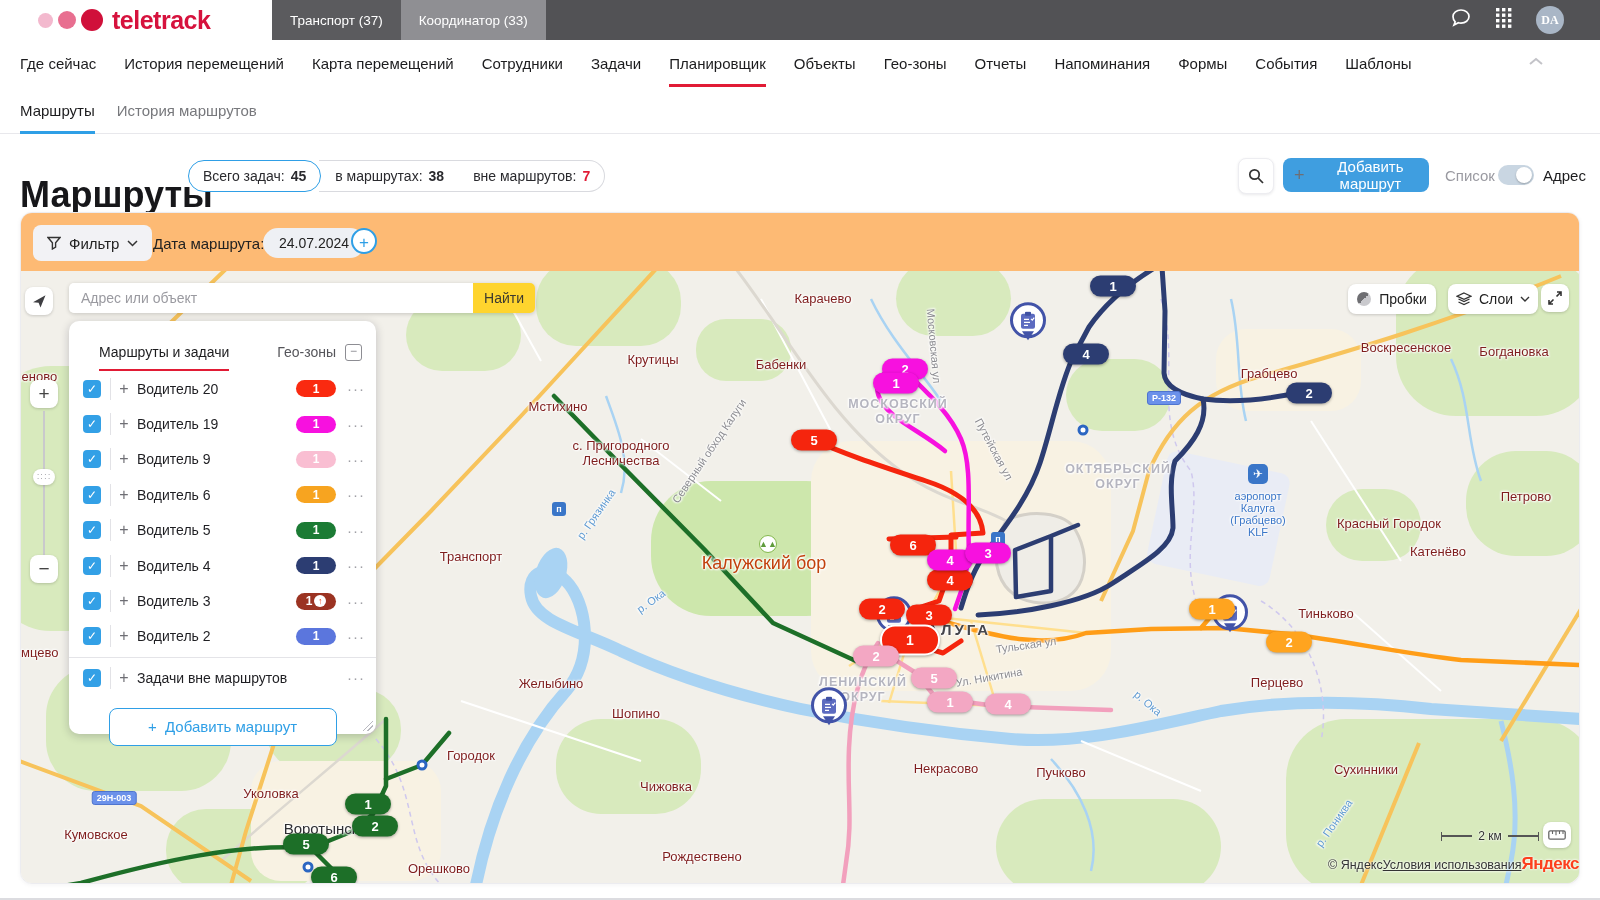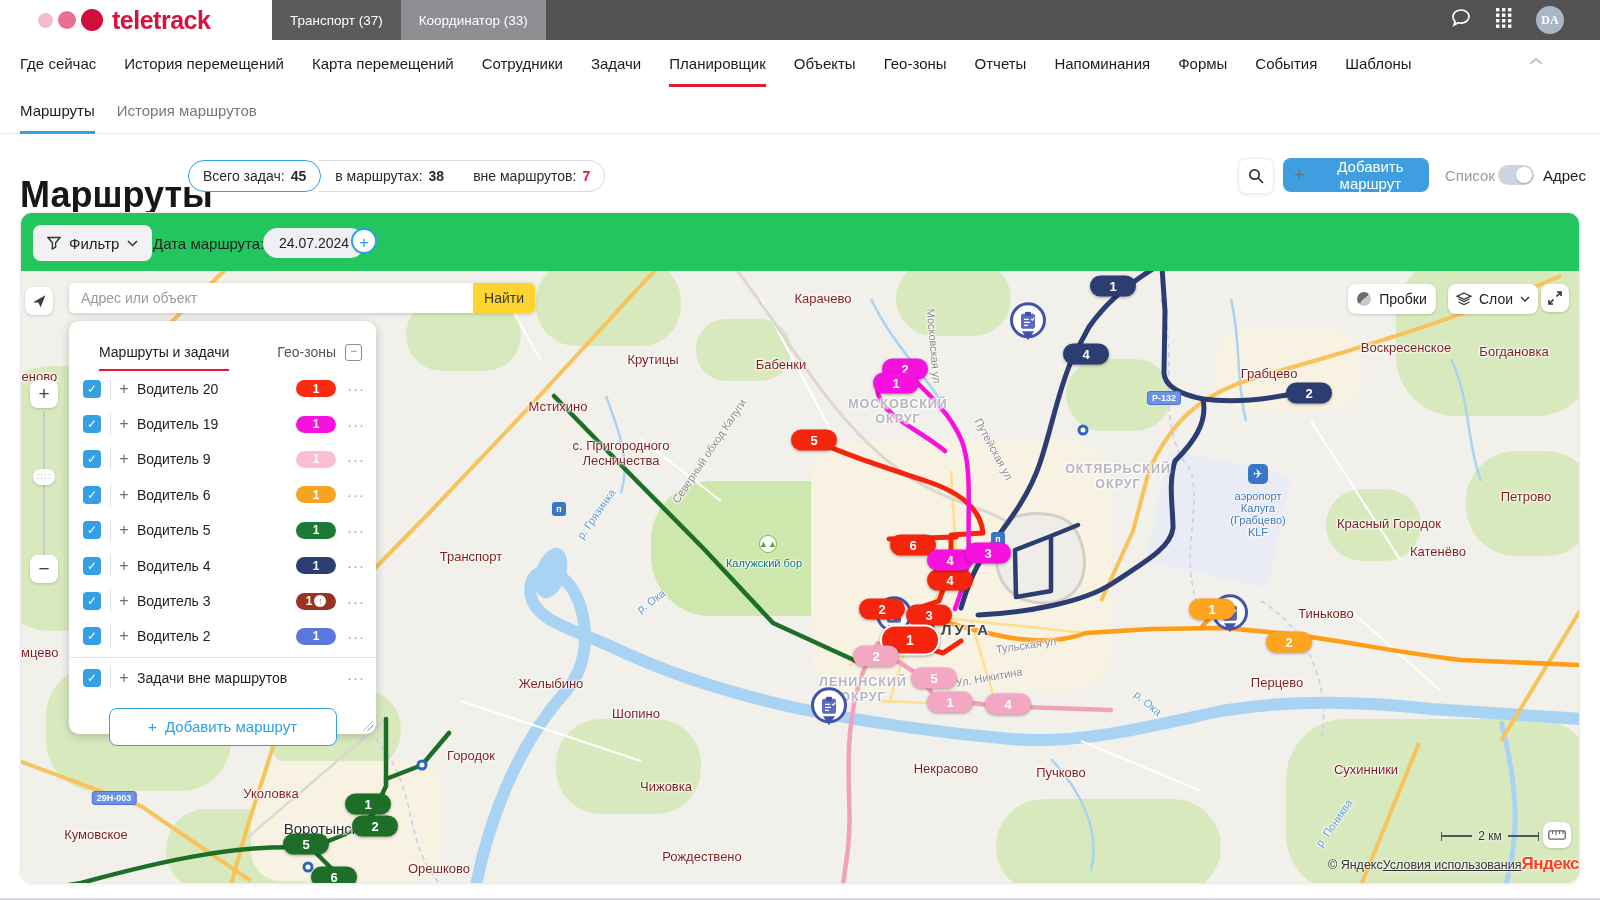--- a/index.html
+++ b/index.html
@@ -52,41 +52,41 @@
            color:#fff;font-size:15px;font-family:inherit;display:flex;align-items:center;justify-content:center;gap:8px;cursor:pointer;}
   .btn-add .plus{font-size:18px;font-weight:400;}
   .viewtoggle-list{position:absolute;left:1445px;top:167px;font-size:15px;color:#9a9aa1;}
   .toggle{position:absolute;left:1498px;top:165px;width:36px;height:20px;border-radius:10px;background:#c9d6e2;cursor:pointer;}
   .toggle .knob{position:absolute;right:2px;top:2px;width:16px;height:16px;border-radius:50%;background:#fff;box-shadow:0 1px 2px rgba(0,0,0,.25);}
   .viewtoggle-map{position:absolute;left:1543px;top:167px;font-size:15px;color:#1c1c1e;}
 
   
   .card{position:absolute;left:20px;top:212px;width:1560px;height:672px;background:#fff;border:1px solid #ececf0;
         border-radius:12px;box-sizing:border-box;overflow:hidden;box-shadow:0 1px 4px rgba(30,30,50,.05);}
-  .filterbar{position:absolute;left:0;top:0;width:100%;height:58px;background:#22c55e;}
+  .filterbar{position:absolute;left:0;top:0;width:100%;height:58px;background:#fdba74;}
   .btn-filter{position:absolute;left:12px;top:12px;height:36px;border-radius:8px;background:#f2f2f5;border:none;
               font-family:inherit;font-size:15px;color:#222;display:flex;align-items:center;gap:8px;padding:0 14px;cursor:pointer;}
   .date-label{position:absolute;left:132px;top:22px;font-size:15px;color:#222;}
   .date-pill{position:absolute;left:242px;top:15px;height:30px;border-radius:15px;background:#eef0f4;border:none;
              font-family:inherit;font-size:14px;color:#222;padding:0 16px;cursor:pointer;}
   .date-add{position:absolute;left:330px;top:15px;width:26px;height:26px;border-radius:50%;border:2px solid #2f9fe6;background:#fff;
             color:#2f9fe6;font-size:17px;line-height:23px;text-align:center;cursor:pointer;box-sizing:border-box;}
 
   
   .map{position:absolute;left:0;top:58px;width:1560px;height:614px;background:#f2f0ea;overflow:hidden;cursor:grab;}
   .map svg.geo{position:absolute;left:0;top:0;}
   .mlabel{position:absolute;transform:translate(-50%,-50%);font-size:13px;color:#7f1d1d;white-space:nowrap;z-index:2;
           text-shadow:0 0 2px #fff,0 0 3px #fff,1px 1px 2px #fff,-1px -1px 2px #fff;}
   .mlabel.town{font-size:15px;color:#2e2e32;}
   .mlabel.city{font-size:15px;font-weight:700;letter-spacing:3px;color:#46464c;}
   .mlabel.district{font-size:12.5px;font-weight:700;letter-spacing:1px;color:#b5b5bf;}
   .mlabel.street{font-size:11px;color:#8b8b90;font-weight:400;}
   .mlabel.water-lbl{font-size:11px;color:#5e9ad2;}
   .mlabel.blue-lbl{font-size:11px;color:#3a76c8;line-height:12px;}
-  .mlabel.green-lbl{font-size:11px;color:#0f766e;text-align:right;}
+  .mlabel.green-lbl{font-size:18px;color:#c2410c;text-align:right;}
   .mlabel.edge{transform:none;}
   .mpill{position:absolute;transform:translate(-50%,-50%);min-width:46px;height:21px;line-height:21px;border-radius:12px;
          text-align:center;color:#fff;font-weight:700;font-size:13px;z-index:5;box-shadow:0 1px 3px rgba(0,0,0,.35);cursor:pointer;}
   .mpill.lg{min-width:56px;height:27px;line-height:27px;border:2px solid #fff;border-radius:15px;font-size:14px;}
   .c-red{background:#f5250d;} .c-magenta{background:#f711df;} .c-pink{background:#f3a7c3;}
   .c-orange{background:#ffa41f;} .c-green{background:#1d6f28;} .c-navy{background:#2c3d72;}
   .task-pin{position:absolute;width:36px;height:36px;border-radius:50%;background:#fff;border:3px solid #4253a8;
             transform:translate(-50%,-88%);display:flex;align-items:center;justify-content:center;z-index:4;box-sizing:border-box;cursor:pointer;}
   .task-pin::after{content:"";position:absolute;left:50%;bottom:-11px;transform:translateX(-50%);
                    border:6px solid transparent;border-top:9px solid #4253a8;}

